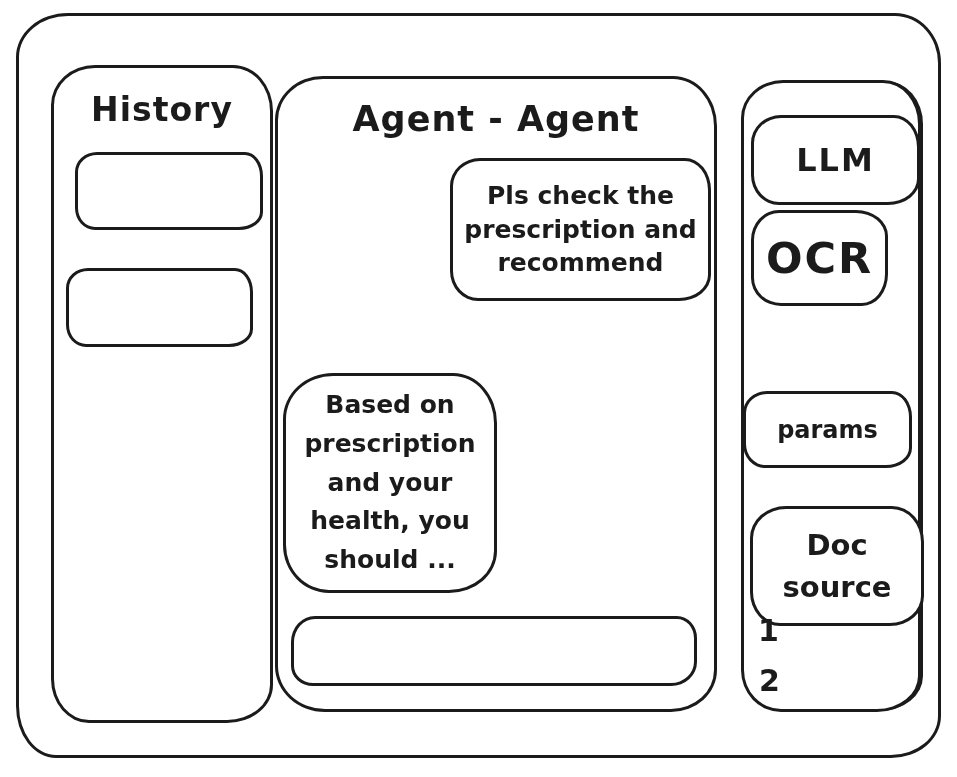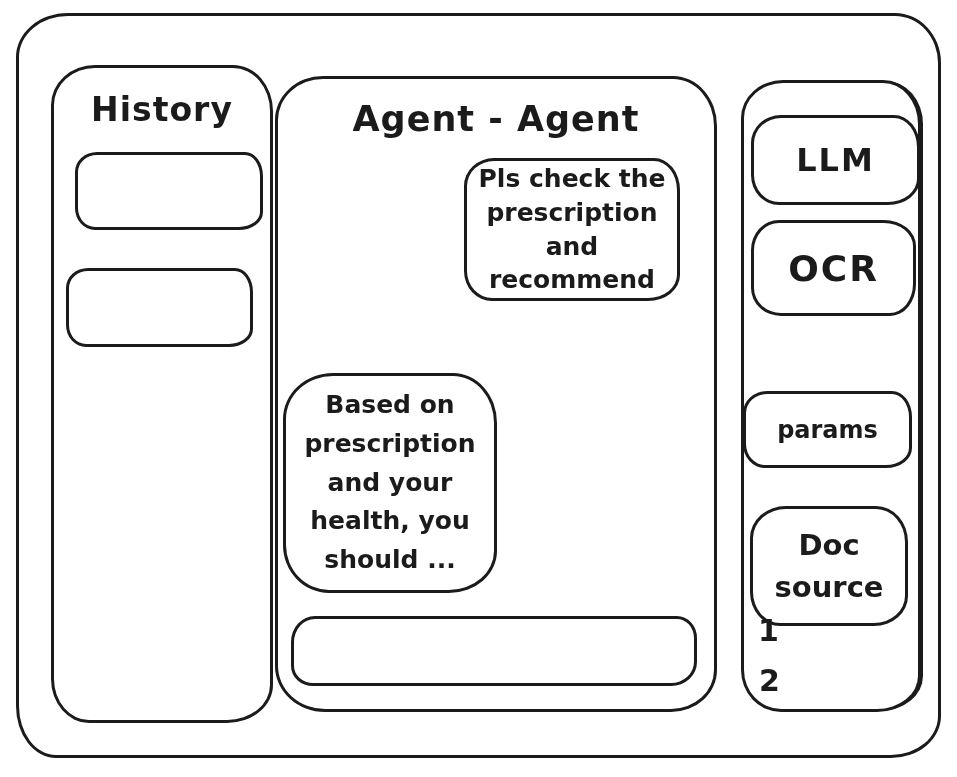--- a/index.html
+++ b/index.html
@@ -67,23 +67,22 @@
     align-items: center;
     justify-content: center;
     text-align: center;
     font-weight: bold;
     font-size: 25px;
     line-height: 1.35;
     padding: 8px 10px;
   }
   .bubble.user {
     left: 172px; top: 79px;
-    width: 216px; height: 143px;
+    width: 261px; height: 143px;
     border-radius: 30px 26px 32px 28px / 28px 32px 26px 30px;
-    margin-left: 14px;
   }
   .bubble.assistant {
     left: 5px; top: 260px;
     width: 214px; height: 220px;
     border-radius: 50px 44px 48px 46px / 46px 50px 42px 48px;
     line-height: 1.55;
     margin-top: 34px;
   }
   .chat-input {
     left: 13px; top: 537px;
@@ -106,35 +105,35 @@
     cursor: pointer;
   }
   .tool-btn.llm {
     left: 7px; top: 32px;
     width: 169px; height: 90px;
     font-size: 32px;
     letter-spacing: 2px;
     border-radius: 30px 26px 32px 28px / 28px 32px 26px 30px;
   }
   .tool-btn.ocr {
-    left: 7px; top: 137px;
-    width: 165px; height: 96px;
-    font-size: 36px;
+    left: 7px; top: 127px;
+    width: 137px; height: 96px;
+    font-size: 43px;
     letter-spacing: 2px;
     border-radius: 28px 32px 26px 30px / 30px 26px 32px 28px;
   }
   .tool-btn.params {
     left: -1px; top: 308px;
     width: 169px; height: 77px;
     font-size: 24px;
     border-radius: 24px 20px 26px 22px / 22px 26px 20px 24px;
   }
   .tool-btn.docsource {
     left: 6px; top: 423px;
-    width: 158px; height: 120px;
+    width: 174px; height: 120px;
     font-size: 29px;
     line-height: 1.45;
     border-radius: 36px 32px 34px 30px / 32px 36px 30px 34px;
     padding: 4px 14px;
   }
   .doc-num {
     position: absolute;
     font-size: 30px;
     font-weight: bold;
     cursor: pointer;

